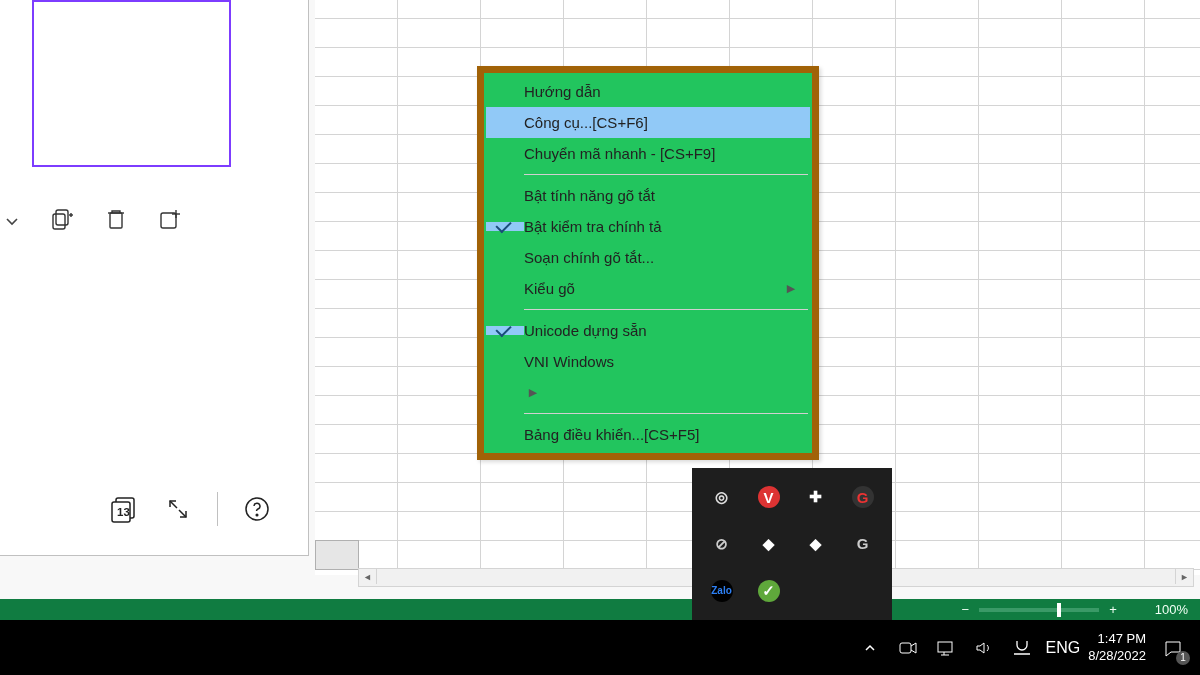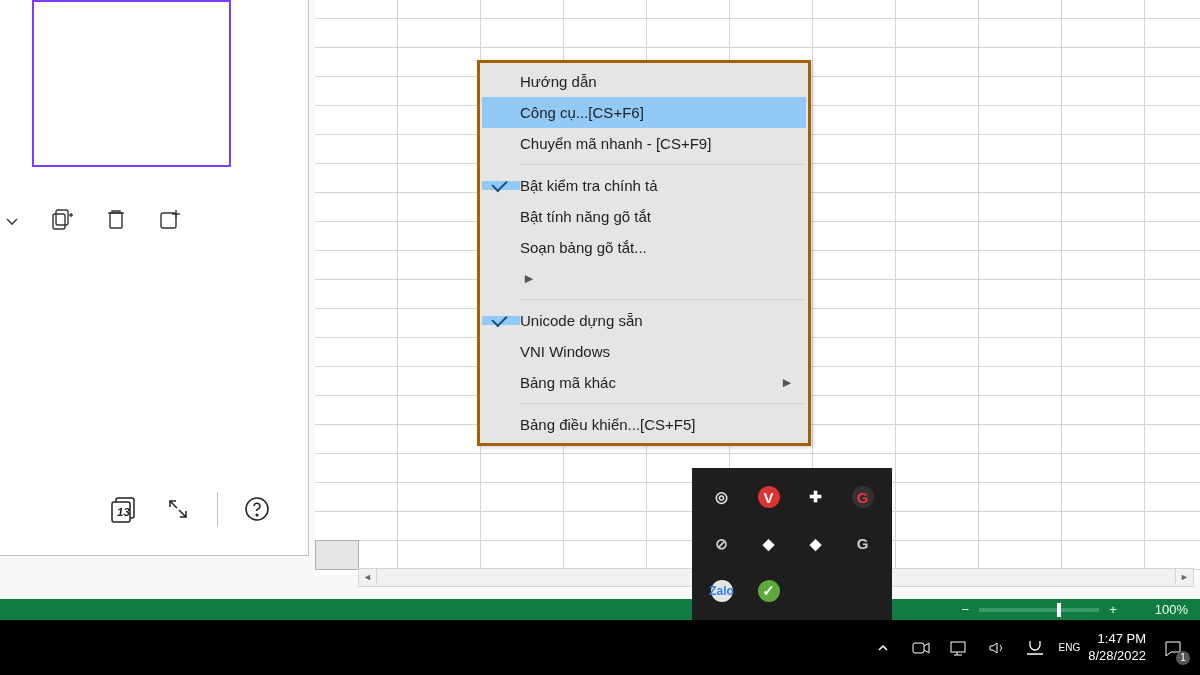--- a/index.html
+++ b/index.html
@@ -16,21 +16,21 @@
 .panel-canvas{position:absolute;left:35px;top:0;width:195px;height:163px;border:2px solid #7d3cff;background:#fff;}
 .panel-chev{position:absolute;left:5px;top:211px;color:#444;}
 .panel-icons{position:absolute;left:52px;top:206px;display:flex;gap:28px;}
 .panel-icons .ico{width:26px;height:26px;display:flex;align-items:center;justify-content:center;}
 .panel-icons svg{stroke:#333;fill:none;stroke-width:1.4;}
 .bottom-tools{position:absolute;left:112px;top:492px;display:flex;align-items:center;gap:24px;}
 .bottom-tools .ico{width:30px;height:30px;display:flex;align-items:center;justify-content:center;}
 .bottom-tools .ico svg{stroke:#222;fill:none;stroke-width:1.5;}
 .vbar{width:1px;height:34px;background:#c0c0c0;}
 .badge13{font-size:11.5px;font-weight:600;}
-.menu{position:absolute;left:477px;top:60px;width:324px;background:#e5e5e5;border:3px solid #a16207;padding:3px 2px;font-size:15px;box-shadow:2px 2px 4px rgba(0,0,0,0.15);}
+.menu{position:absolute;left:477px;top:66px;width:324px;background:#22c55e;border:7px solid #a16207;padding:3px 2px;font-size:15px;box-shadow:2px 2px 4px rgba(0,0,0,0.15);}
 .mi{display:flex;align-items:center;height:31px;padding:0 10px 0 0;cursor:default;}
 .mi .chk{width:38px;display:flex;align-items:center;justify-content:center;}
 .mi .lbl{flex:1;white-space:nowrap;}
 .mi .sub{width:18px;text-align:center;color:#555;font-size:11px;}
 .mi.sel{background:#91c9f7;}
 .mi.checked .chk{background:#91c9f7;}
 .mi.checked .chk::before{content:"";width:12px;height:7px;border-left:2px solid #1a4d7a;border-bottom:2px solid #1a4d7a;transform:rotate(-45deg) translateY(-2px);}
 .msep{height:1px;background:#d0d0d0;margin:5px 2px 5px 38px;}
 .mi.bold .lbl{font-weight:400;}
 .statusbar{position:absolute;left:0;top:599px;width:1200px;height:21px;background:#107c41;display:flex;align-items:center;justify-content:flex-end;padding-right:12px;box-sizing:border-box;color:#f0fff4;font-size:13px;}
@@ -86,21 +86,21 @@
       <div class="ico">
         <svg width="24" height="24">
             <rect x="3" y="6" width="15" height="15" rx="2"></rect>
             <line x1="18" y1="3" x2="18" y2="11"></line>
             <line x1="14" y1="7" x2="22" y2="7"></line>
           </svg>
       </div>
     </div>
 
     <div class="bottom-tools">
-      <div class="ico" style="position:relative;font-style:italic;">
+      <div class="ico" style="position:relative;">
         <svg width="30" height="30">
             <rect x="7" y="4" width="18" height="20" rx="2"></rect>
             <rect x="3" y="8" width="18" height="20" rx="2" fill="#fff"></rect>
           </svg>
         <span class="badge13" style="position:absolute;left:8px;top:12px;">13</span>
       </div>
       <div class="ico">
         <svg width="24" height="24">
             <path d="M4 10V4h6"></path>
             <path d="M20 14v6h-6"></path>
@@ -129,53 +129,53 @@
         <div class="chk"></div>
         <div class="lbl">Công cụ...[CS+F6]</div>
         <div class="sub"></div>
       </div>
       <div class="mi">
         <div class="chk"></div>
         <div class="lbl">Chuyển mã nhanh - [CS+F9]</div>
         <div class="sub"></div>
       </div>
       <div class="msep"></div>
+      <div class="mi">
+        <div class="chk"></div>
+        <div class="lbl">Bật tính năng gõ tắt</div>
+        <div class="sub"></div>
+      </div>
       <div class="mi checked">
         <div class="chk"></div>
         <div class="lbl">Bật kiểm tra chính tả</div>
         <div class="sub"></div>
       </div>
       <div class="mi">
         <div class="chk"></div>
-        <div class="lbl">Bật tính năng gõ tắt</div>
-        <div class="sub"></div>
-      </div>
-      <div class="mi">
-        <div class="chk"></div>
-        <div class="lbl">Soạn bảng gõ tắt...</div>
-        <div class="sub"></div>
-      </div>
-      <div class="mi">
-        <div class="chk"></div>
+        <div class="lbl">Soạn chính gõ tắt...</div>
+        <div class="sub"></div>
+      </div>
+      <div class="mi">
+        <div class="chk"></div>
+        <div class="lbl">Kiểu gõ</div>
         <div class="sub">▶</div>
       </div>
       <div class="msep"></div>
       <div class="mi checked">
         <div class="chk"></div>
         <div class="lbl">Unicode dựng sẵn</div>
         <div class="sub"></div>
       </div>
       <div class="mi">
         <div class="chk"></div>
         <div class="lbl">VNI Windows</div>
         <div class="sub"></div>
       </div>
       <div class="mi">
         <div class="chk"></div>
-        <div class="lbl">Bảng mã khác</div>
         <div class="sub">▶</div>
       </div>
       <div class="msep"></div>
       <div class="mi bold">
         <div class="chk"></div>
         <div class="lbl">Bảng điều khiển...[CS+F5]</div>
         <div class="sub"></div>
       </div>
     </div>
 
@@ -210,21 +210,21 @@
     <div class="ti">
       <div style="color: rgb(255, 255, 255); font-size: 15px; font-weight: 600;">◆</div>
     </div>
     <div class="ti">
       <div style="color: rgb(255, 255, 255); font-size: 15px; font-weight: 600;">◆</div>
     </div>
     <div class="ti">
       <div style="color: rgb(204, 204, 204); font-size: 15px; font-weight: 600;">G</div>
     </div>
     <div class="ti">
-      <div class="dot" style="background: #e5e5e5; display: flex; align-items: center; justify-content: center; color: rgb(45, 127, 243); font-size: 12px; font-weight: 600;">Zalo</div>
+      <div class="dot" style="background: #000000; display: flex; align-items: center; justify-content: center; color: rgb(45, 127, 243); font-size: 10px; font-weight: 600;">Zalo</div>
     </div>
     <div class="ti">
       <div class="dot" style="background: rgb(95, 168, 59); display: flex; align-items: center; justify-content: center; color: rgb(255, 255, 255); font-size: 15px; font-weight: 600;">✓</div>
     </div>
     <div class="ti"></div>
     <div class="ti"></div>
   </div>
 
 <div class="taskbar">
   <div class="tray-ico">
@@ -248,21 +248,21 @@
       <svg width="20" height="20">
         <path d="M3 8v4h3l4 3V5L6 8H3z" stroke="#fff" fill="none"></path>
         <path d="M13 7a4 4 0 010 6" stroke="#fff" fill="none"></path>
       </svg>
     </div>
   <div class="tray-ico">
       <svg width="22" height="22">
         <path d="M6 4v4a5 5 0 0010 0V4M3 17h16" stroke="#fff" fill="none" stroke-width="1.3"></path>
       </svg>
     </div>
-  <div class="tray-ico" style="width:auto;font-size:10px;">ENG</div>
+  <div class="tray-ico" style="width:auto;font-size:16px;">ENG</div>
   <div class="clock">
     <div>1:47 PM</div>
     <div>8/28/2022</div>
   </div>
   <div class="tray-ico" style="position:relative;">
     <svg width="22" height="22">
         <path d="M4 5h14v10H9l-5 4V5z" stroke="#fff" fill="none"></path>
       </svg>
     <span style="position:absolute;right:-2px;bottom:-2px;background:#555;border-radius:50%;width:14px;height:14px;font-size:10px;display:flex;align-items:center;justify-content:center;">1</span>
   </div>

